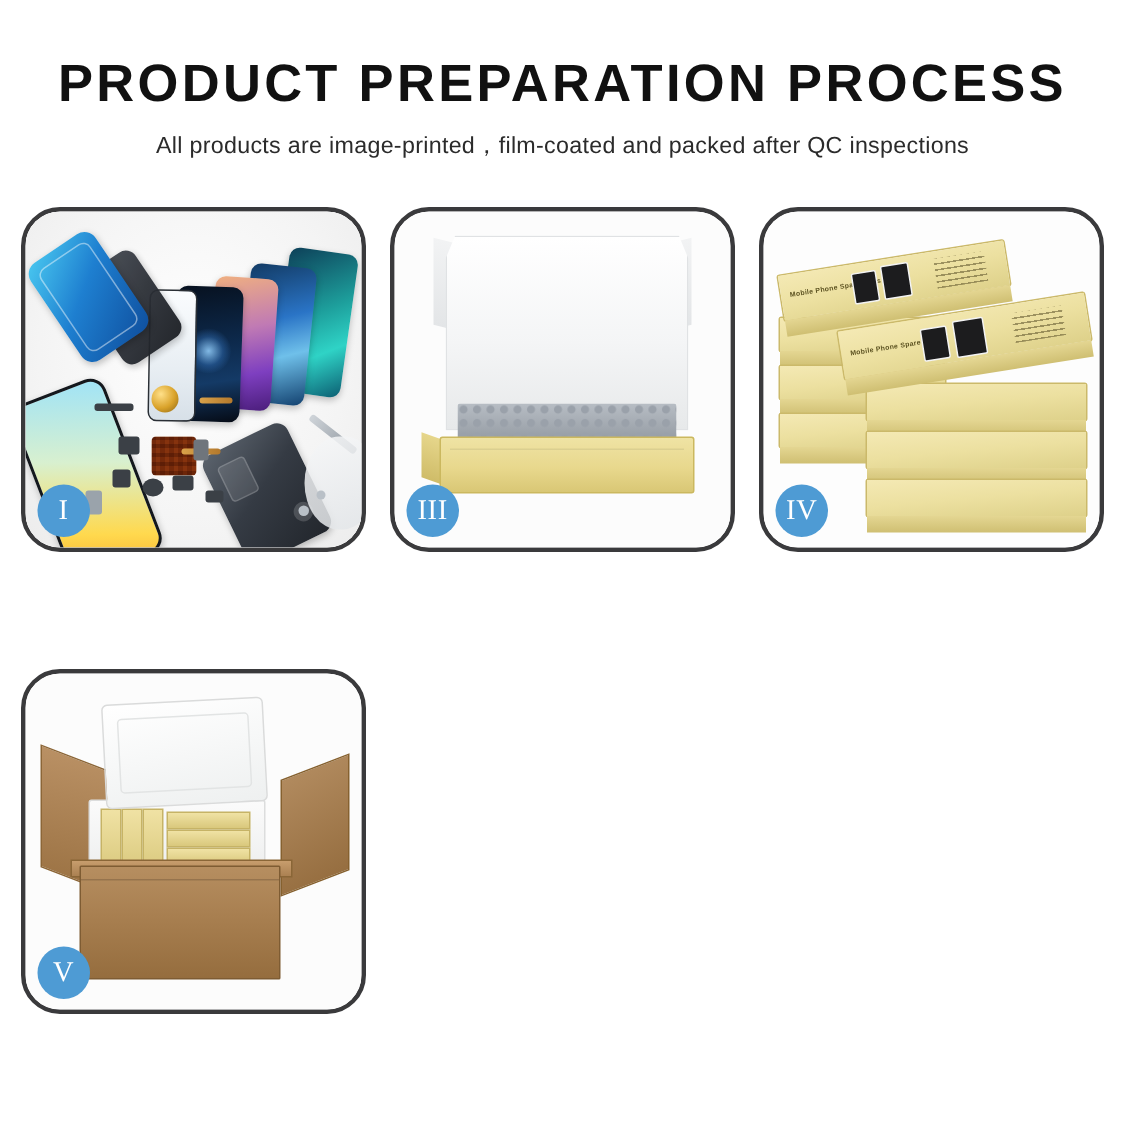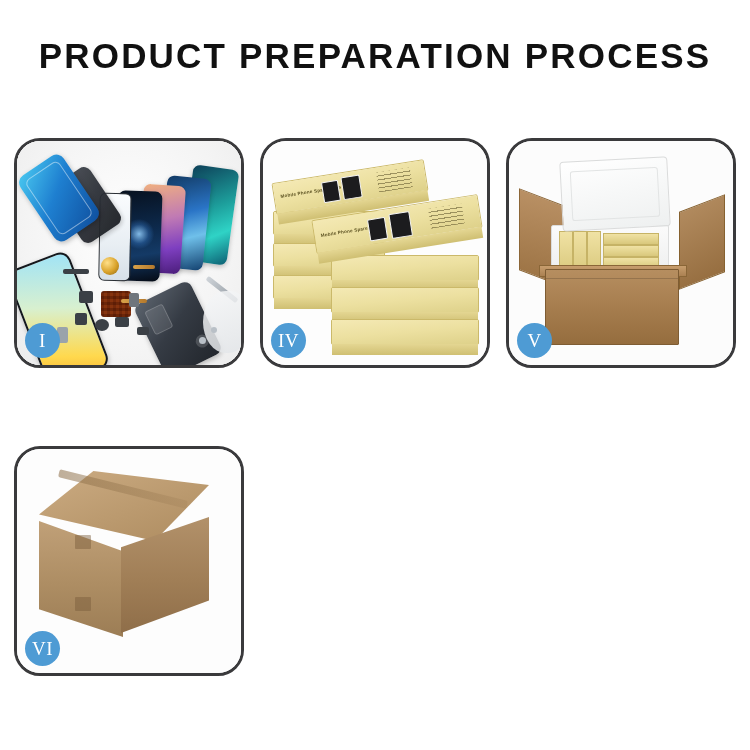--- a/index.html
+++ b/index.html
@@ -200,20 +200,21 @@
     clip-path:polygon(0 26%,100% 0,100% 72%,0 100%);}
   .c-tab{position:absolute;background:rgba(120,92,58,.45);border-radius:1px;}
 </style>
 </head>
 <body>
 
 <div class="page">
 
   <div class="header">
     <div class="title">PRODUCT PREPARATION PROCESS</div>
+    <div class="subtitle">All products are image-printed，film-coated and packed after QC inspections</div>
   </div>
 
   <div class="grid">
 
     <div class="panel">
       <div class="photo p1">
         <div class="vignette"></div>
         <div class="ph f5"></div>
         <div class="ph f4"></div>
         <div class="ph f3"></div>
@@ -237,20 +238,31 @@
         <div class="cmp" style="left:112px;top:152px;width:10px;height:14px;background:#6f757c;"></div>
         <div class="cmp" style="left:40px;top:186px;width:11px;height:16px;background:#9aa3ab;border-radius:2px;"></div>
         <div class="cmp" style="left:120px;top:186px;width:12px;height:8px;"></div>
         <div class="cmp" style="left:182px;top:196px;width:7px;height:7px;border-radius:50%;background:#b9c0c7;"></div>
         <div class="cmp" style="left:194px;top:186px;width:6px;height:6px;border-radius:50%;background:#b9c0c7;"></div>
         <span class="badge">I</span>
       </div>
     </div>
 
 
+    <div class="panel">
+      <div class="photo p3">
+        <div class="mb-lidflapL"></div>
+        <div class="mb-lidflapR"></div>
+        <div class="mb-lid"></div>
+        <div class="mb-foam"></div>
+        <div class="mb-bodyL"></div>
+        <div class="mb-body"></div>
+        <span class="badge">III</span>
+      </div>
+    </div>
 
     <div class="panel">
       <div class="photo p4">
         <div class="stack">
 
           <div class="sbox" style="left:4px;top:52px;width:110px;height:22px;">
               <div class="top"></div>
               <div class="front"></div>
             </div>
           <div class="sbox" style="left:4px;top:84px;width:110px;height:22px;">
@@ -307,26 +319,15 @@
         <div class="ybar" style="left:94px;top:92px;width:54px;height:10px;"></div>
         <div class="ybar" style="left:94px;top:104px;width:54px;height:10px;"></div>
         <div class="ybar" style="left:94px;top:116px;width:54px;height:10px;"></div>
         <div class="foamlid"></div>
         <div class="cartonrim"></div>
         <div class="cartonbody"></div>
         <span class="badge">V</span>
       </div>
     </div>
 
-    <div class="panel">
-      <div class="photo p6">
-        <div class="c-top"></div>
-        <div class="c-seam"></div>
-        <div class="c-left"></div>
-        <div class="c-right"></div>
-        <div class="c-tab" style="left:58px;top:86px;width:16px;height:14px;"></div>
-        <div class="c-tab" style="left:58px;top:148px;width:16px;height:14px;"></div>
-        <span class="badge">VI</span>
-      </div>
-    </div>
 
   </div>
 </div>
 
 </body></html>

